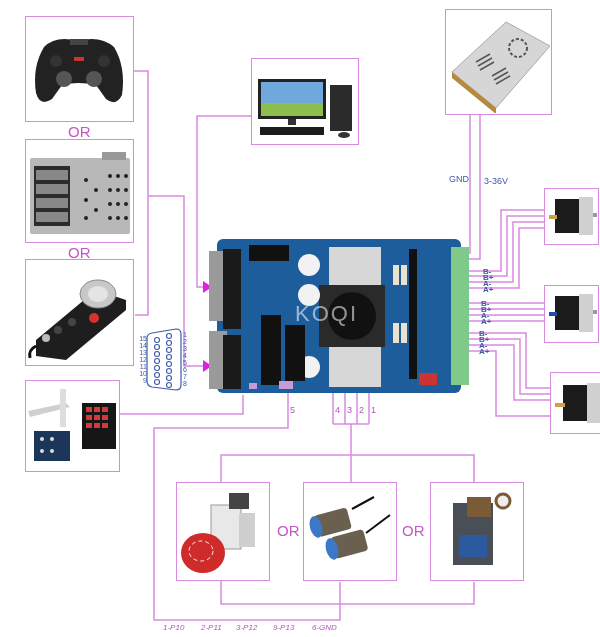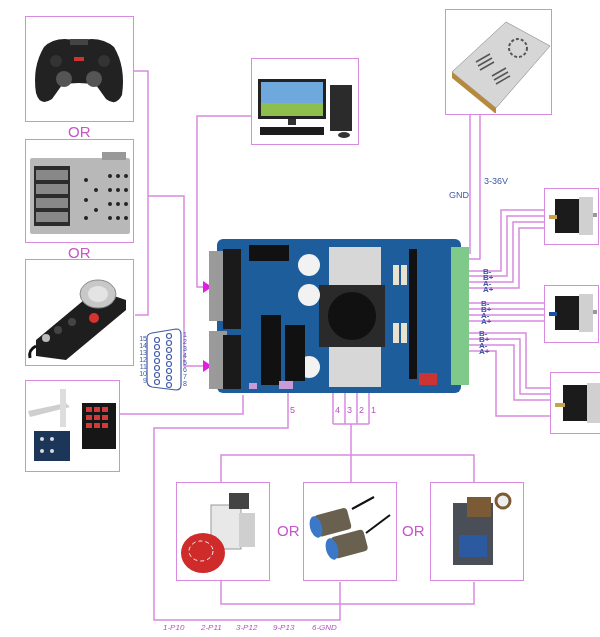--- a/index.html
+++ b/index.html
@@ -210,21 +210,21 @@
       <g stroke="#555" stroke-width="1.5">
           <line x1="30" y1="52" x2="44" y2="44"></line>
           <line x1="32" y1="56" x2="46" y2="48"></line>
           <line x1="34" y1="60" x2="48" y2="52"></line>
           <line x1="46" y1="66" x2="60" y2="58"></line>
           <line x1="48" y1="70" x2="62" y2="62"></line>
           <line x1="50" y1="74" x2="64" y2="66"></line>
         </g>
     </svg>
   </div>
-  <div class="lbl" style="left:432px;top:190px">GND</div>
+  <div class="lbl" style="left:432px;top:174px">GND</div>
   <div class="lbl" style="left:467px;top:176px">3-36V</div>
 
   <div style="position:absolute;left:192px;top:235px;width:260px;height:162px">
     <svg width="260" height="162">
       <rect x="8" y="4" width="244" height="154" rx="6" fill="#1d5d9c"></rect>
       <rect x="0" y="16" width="18" height="70" fill="#9a9a9a"></rect>
       <rect x="0" y="96" width="18" height="58" fill="#9a9a9a"></rect>
       <rect x="14" y="14" width="18" height="80" fill="#1a1a1a"></rect>
       <rect x="14" y="100" width="18" height="54" fill="#1a1a1a"></rect>
       <rect x="120" y="12" width="52" height="140" fill="#d7d7d7"></rect>
@@ -245,20 +245,21 @@
           <rect x="184" y="88" width="6" height="20"></rect>
           <rect x="192" y="88" width="6" height="20"></rect>
         </g>
       <rect x="242" y="12" width="18" height="138" fill="#7fc98a"></rect>
       <rect x="210" y="138" width="18" height="12" fill="#c33"></rect>
       <g fill="#c79ad8">
           <rect x="40" y="148" width="8" height="6"></rect>
           <rect x="70" y="146" width="14" height="8"></rect>
         </g>
     </svg>
+    <div style="position:absolute;left:86px;top:66px;font-size:22px;color:rgba(255,255,255,0.55);letter-spacing:2px">KOQI</div>
   </div>
 
   <div id="motor-labels">
       <div class="mlbl" style="left: 466px; top: 268px;">B-</div>
       <div class="mlbl" style="left: 466px; top: 274px;">B+</div>
       <div class="mlbl" style="left: 466px; top: 280px;">A-</div>
       <div class="mlbl" style="left: 466px; top: 286px;">A+</div>
       <div class="mlbl" style="left: 464px; top: 300px;">B-</div>
       <div class="mlbl" style="left: 464px; top: 306px;">B+</div>
       <div class="mlbl" style="left: 464px; top: 312px;">A-</div>

